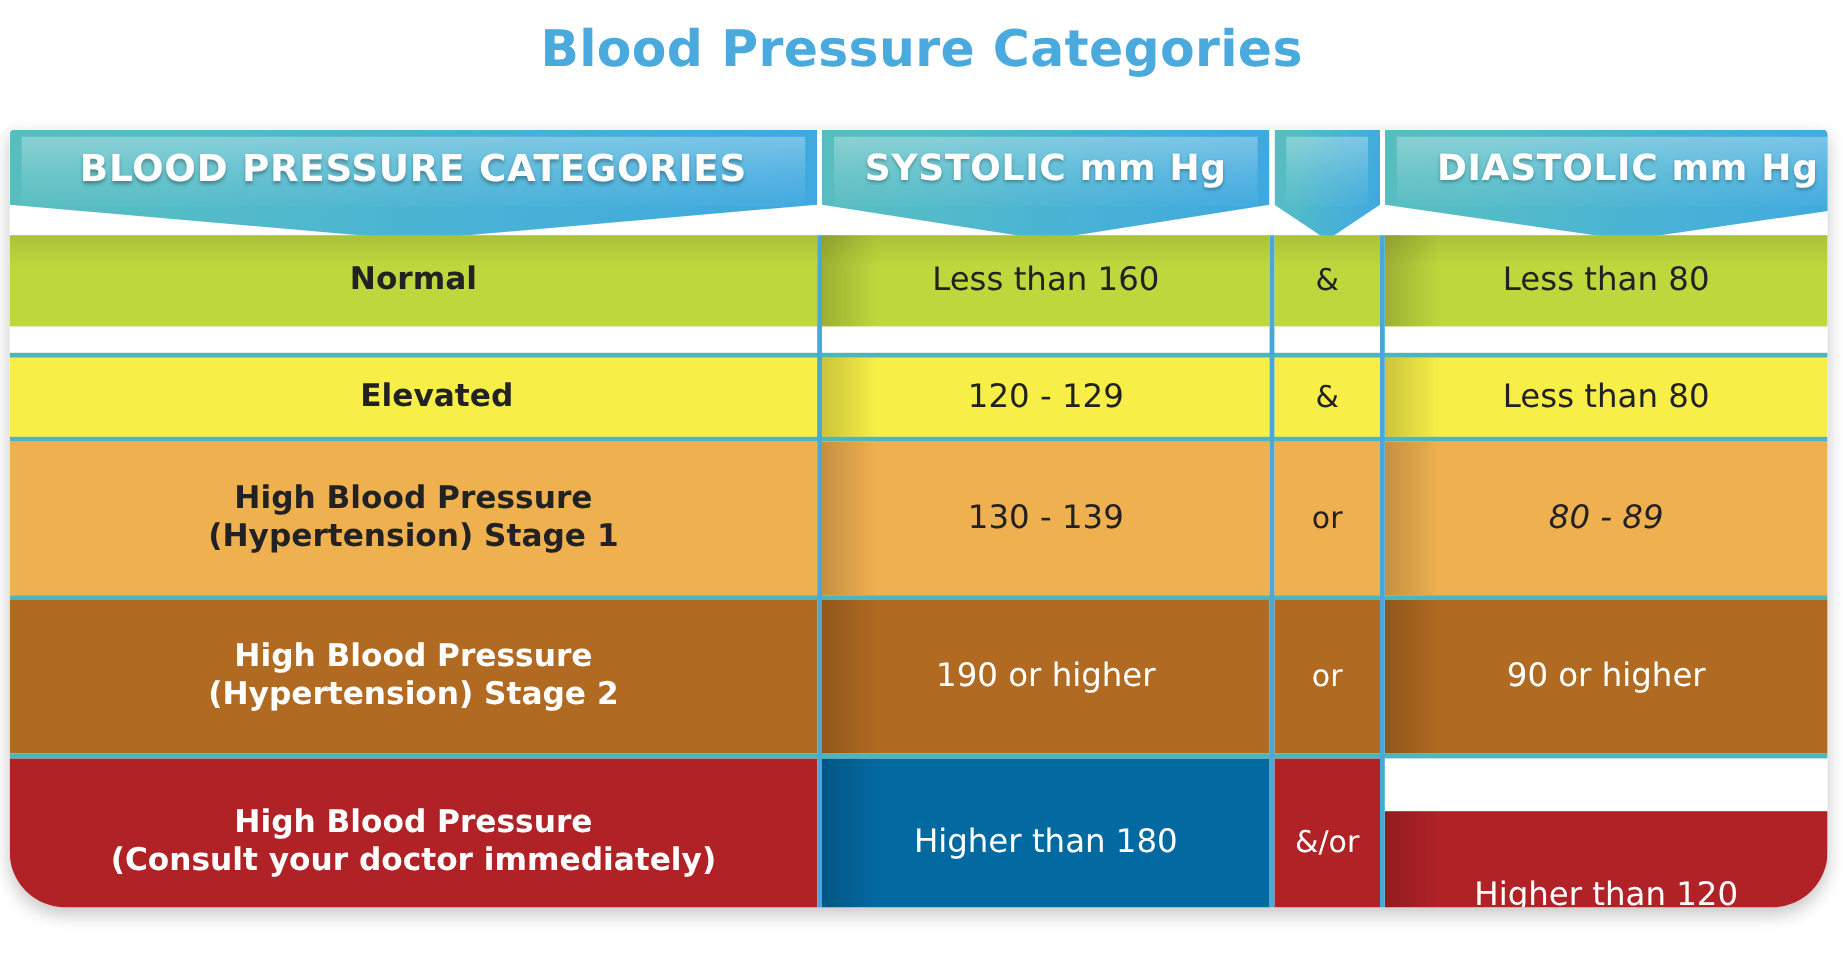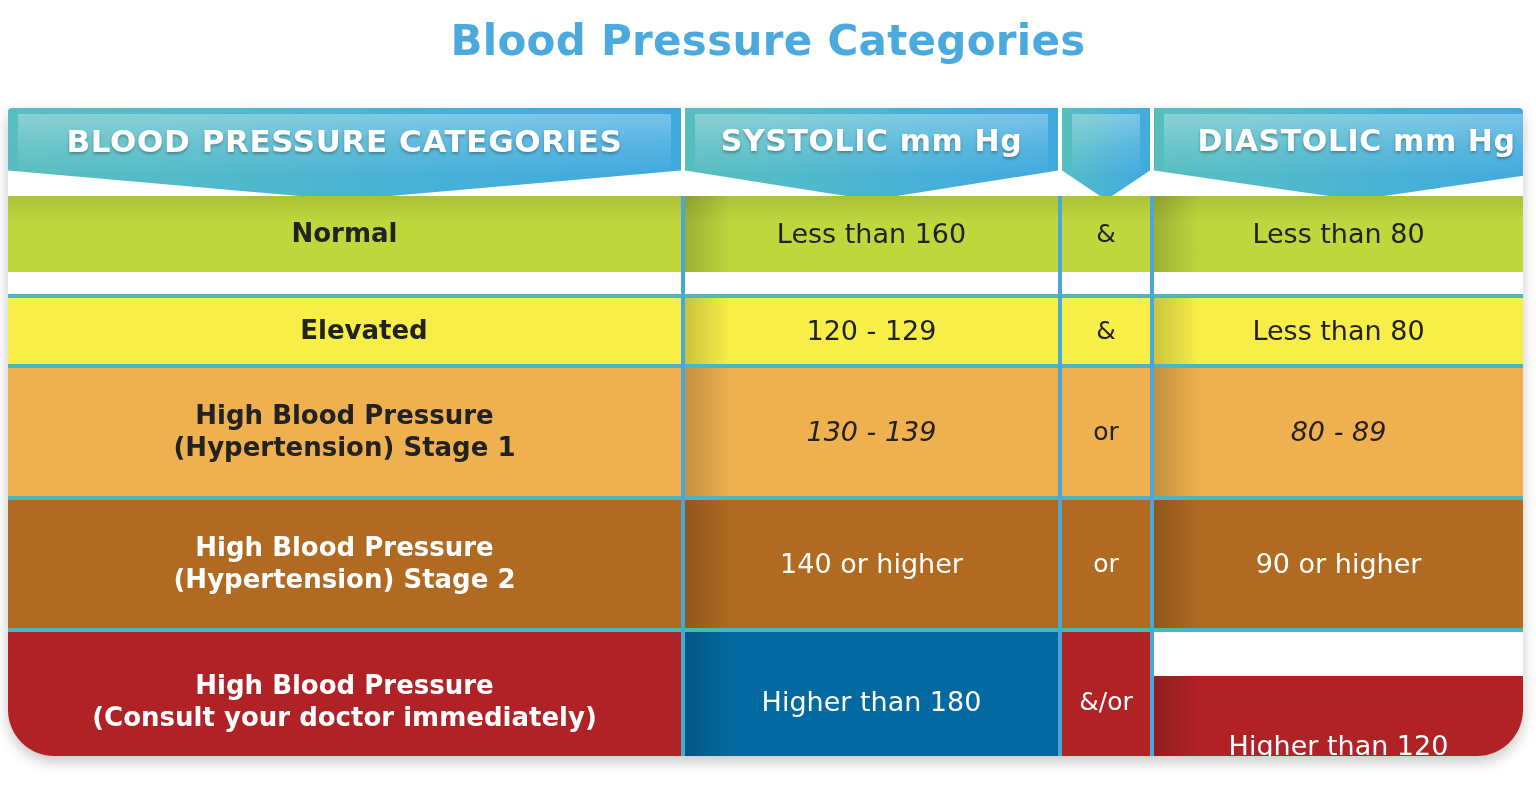--- a/index.html
+++ b/index.html
@@ -232,39 +232,39 @@
       </div>
       <div class="hsep" style="top: 168px; background: rgb(75, 182, 187);"></div>
       <div class="bp-row" style="top: 172px; height: 128px;">
         <div class="cell cell-cat" style="left: 0px; width: 673px; background: rgb(239, 176, 79); color: rgb(34, 34, 34);">
           <span style="position: relative; z-index: 2;">
             <div>High Blood Pressure</div>
             <div>(Hypertension) Stage 1</div>
           </span>
         </div>
         <div class="cell cell-val shade-l" style="left: 677px; width: 373px; background: rgb(239, 176, 79); color: rgb(34, 34, 34);">
-          <span style="position: relative; z-index: 2; font-style: italic;">130 - 139</span>
+          <span style="position: relative; z-index: 2;">130 - 139</span>
         </div>
         <div class="cell cell-op" style="left: 1054px; width: 88px; background: rgb(239, 176, 79); color: rgb(34, 34, 34);">
           <span style="position: relative; z-index: 2;">or</span>
         </div>
         <div class="cell cell-val shade-l" style="left: 1146px; width: 369px; background: rgb(239, 176, 79); color: rgb(34, 34, 34);">
           <span style="position: relative; z-index: 2; font-style: italic;">80 - 89</span>
         </div>
       </div>
       <div class="hsep" style="top: 300px; background: rgb(75, 182, 187);"></div>
       <div class="bp-row" style="top: 304px; height: 128px;">
         <div class="cell cell-cat" style="left: 0px; width: 673px; background: rgb(176, 106, 33); color: rgb(255, 255, 255);">
           <span style="position: relative; z-index: 2;">
             <div>High Blood Pressure</div>
             <div>(Hypertension) Stage 2</div>
           </span>
         </div>
         <div class="cell cell-val shade-l" style="left: 677px; width: 373px; background: rgb(176, 106, 33); color: rgb(255, 255, 255);">
-          <span style="position: relative; z-index: 2;">140 or higher</span>
+          <span style="position: relative; z-index: 2;">190 or higher</span>
         </div>
         <div class="cell cell-op" style="left: 1054px; width: 88px; background: rgb(176, 106, 33); color: rgb(255, 255, 255);">
           <span style="position: relative; z-index: 2;">or</span>
         </div>
         <div class="cell cell-val shade-l" style="left: 1146px; width: 369px; background: rgb(176, 106, 33); color: rgb(255, 255, 255);">
           <span style="position: relative; z-index: 2;">90 or higher</span>
         </div>
       </div>
       <div class="hsep" style="top: 432px; background: rgb(75, 182, 187);"></div>
       <div class="bp-row" style="top: 436px; height: 140px;">

